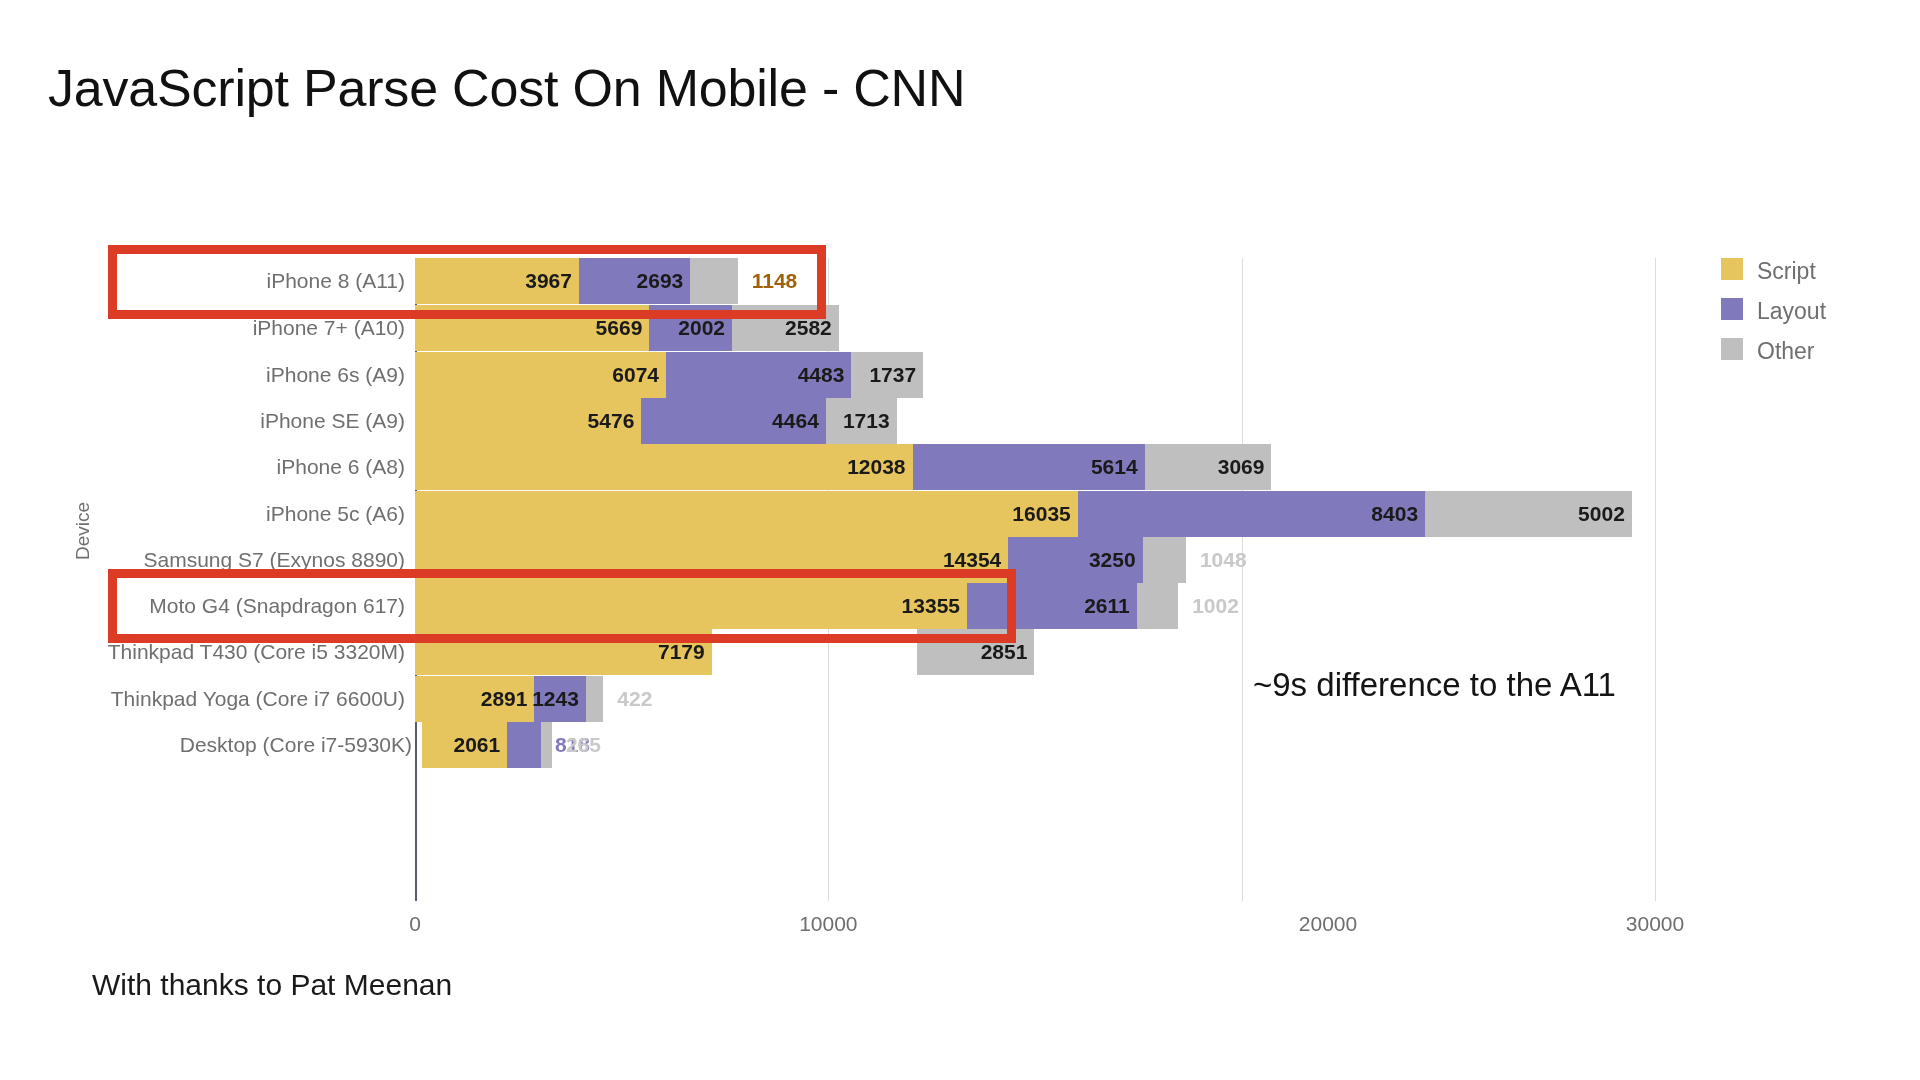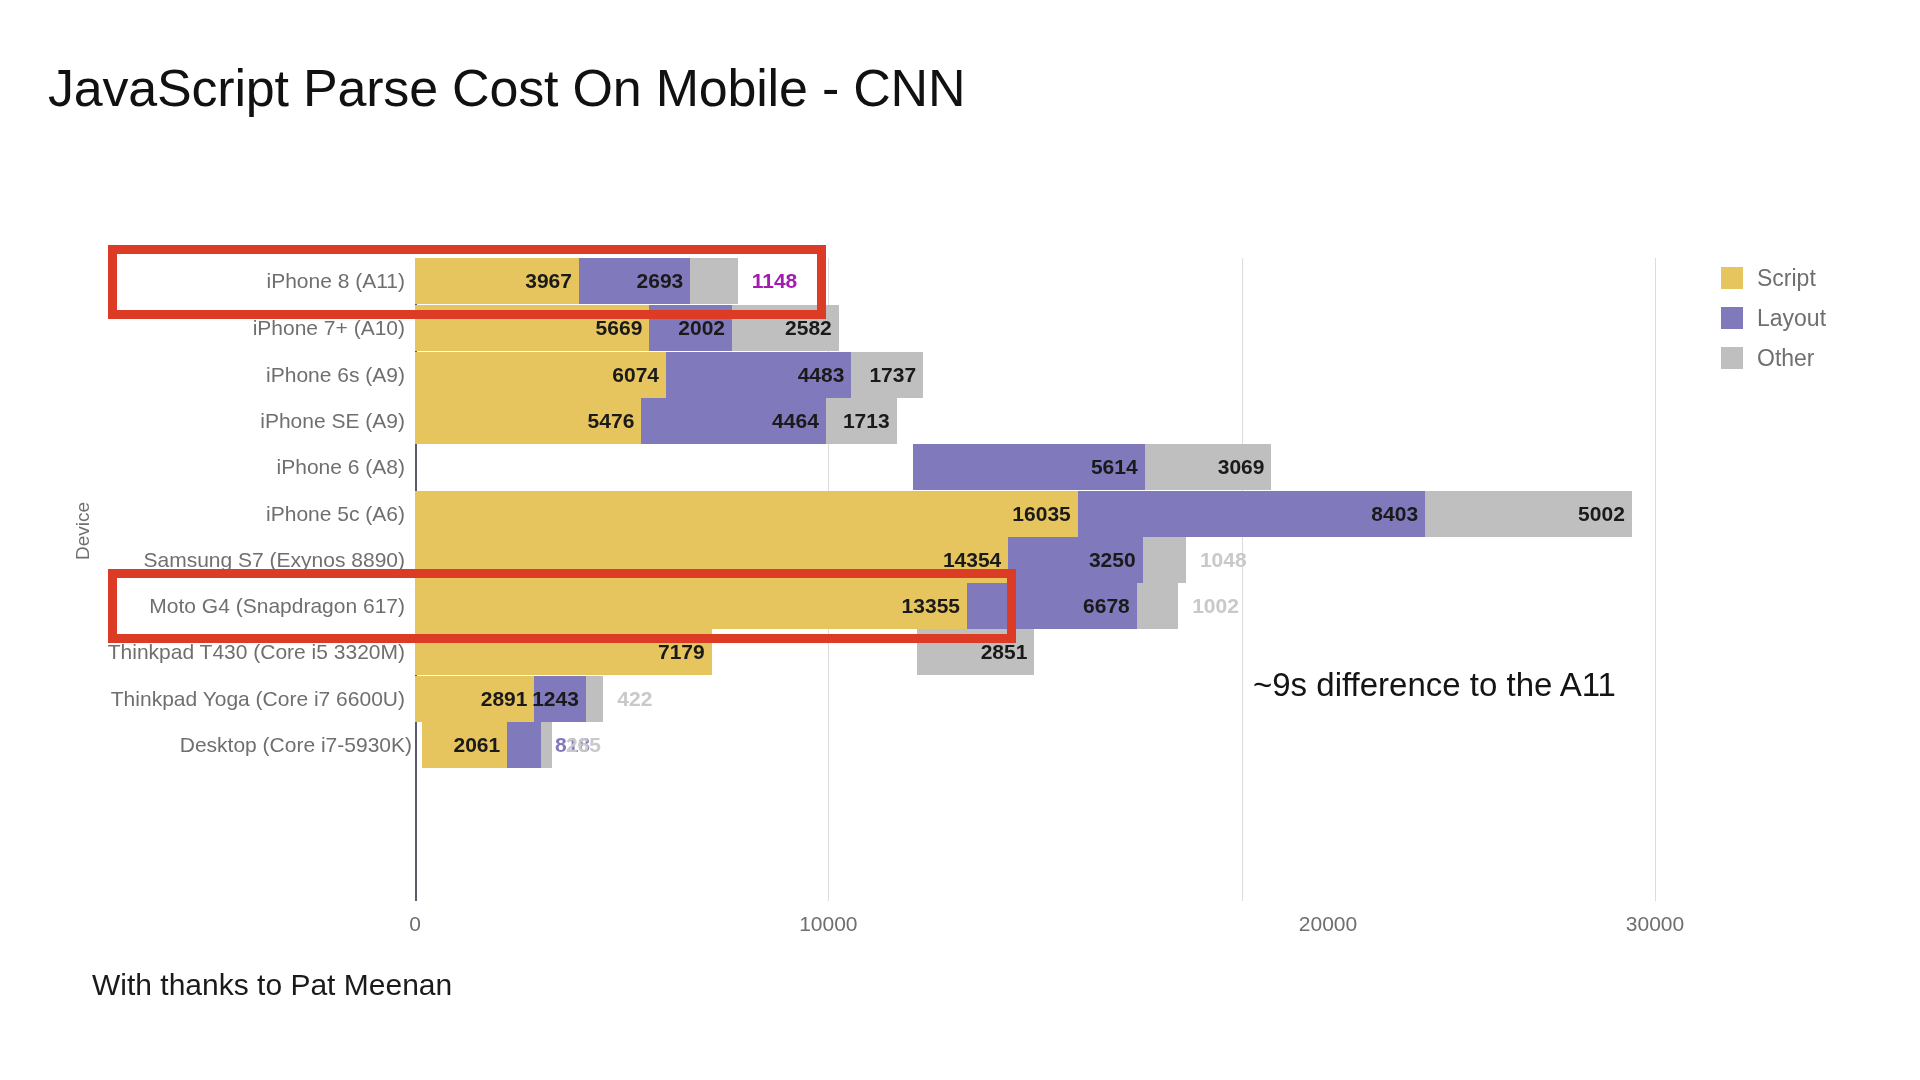--- a/index.html
+++ b/index.html
@@ -59,21 +59,21 @@
   #y-axis-title{
     position:absolute;left:72px;top:560px;
     font-size:19px;color:#6f6f6f;
     transform:rotate(-90deg);transform-origin:left top;
     white-space:nowrap;
   }
   
   #legend{
     position:absolute;left:1690px;top:258px;
   }
-  .legend-item{display:flex;align-items:center;height:40px;padding-left:31px;}
+  .legend-item{display:flex;align-items:flex-start;height:40px;padding-left:31px;}
   .legend-swatch{width:22px;height:22px;margin-right:14px;flex:0 0 auto;}
   .legend-text{font-size:23px;color:#6f6f6f;white-space:nowrap;}
   
   .highlight-box{
     position:absolute;border:9px solid #dc3c26;box-sizing:border-box;
     background:transparent;pointer-events:none;
   }
   #annotation{
     position:absolute;left:1253px;top:666px;
     font-size:33px;font-weight:300;color:#141414;white-space:nowrap;
@@ -105,21 +105,21 @@
     <div id="rows">
         <div class="row" style="top: 0; width: 1240px;">
           <div class="cat-label">iPhone 8 (A11)</div>
           <div class="seg" style="left: 0px; width: 163.969px; background: rgb(230, 196, 94);">
             <div class="seg-label">3967</div>
           </div>
           <div class="seg" style="left: 163.969px; width: 111.311px; background: rgb(128, 121, 188);">
             <div class="seg-label">2693</div>
           </div>
           <div class="seg" style="left: 275.28px; width: 47.4507px; background: rgb(191, 191, 191);"></div>
-          <div class="lbl-out" style="left: 336.731px; color: #a21caf;">1148</div>
+          <div class="lbl-out" style="left: 336.731px; color: #a16207;">1148</div>
         </div>
         <div class="row" style="top: 47.3px; width: 1240px;">
           <div class="cat-label">iPhone 7+ (A10)</div>
           <div class="seg" style="left: 0px; width: 234.319px; background: rgb(230, 196, 94);">
             <div class="seg-label">5669</div>
           </div>
           <div class="seg" style="left: 234.319px; width: 82.7493px; background: rgb(128, 121, 188);">
             <div class="seg-label">2002</div>
           </div>
           <div class="seg" style="left: 317.068px; width: 106.723px; background: rgb(191, 191, 191);">
@@ -145,20 +145,23 @@
           </div>
           <div class="seg" style="left: 226.341px; width: 184.512px; background: rgb(128, 121, 188);">
             <div class="seg-label">4464</div>
           </div>
           <div class="seg" style="left: 410.853px; width: 70.804px; background: rgb(191, 191, 191);">
             <div class="seg-label">1713</div>
           </div>
         </div>
         <div class="row" style="top: 186.2px; width: 1240px;">
           <div class="cat-label">iPhone 6 (A8)</div>
+          <div class="seg" style="left: 0px; width: 497.571px; background: rgb(230, 196, 94);">
+            <div class="seg-label">12038</div>
+          </div>
           <div class="seg" style="left: 497.571px; width: 232.045px; background: rgb(128, 121, 188);">
             <div class="seg-label">5614</div>
           </div>
           <div class="seg" style="left: 729.616px; width: 126.852px; background: rgb(191, 191, 191);">
             <div class="seg-label">3069</div>
           </div>
         </div>
         <div class="row" style="top: 232.5px; width: 1240px;">
           <div class="cat-label">iPhone 5c (A6)</div>
           <div class="seg" style="left: 0px; width: 662.78px; background: rgb(230, 196, 94);">
@@ -181,21 +184,21 @@
           </div>
           <div class="seg" style="left: 727.632px; width: 43.3173px; background: rgb(191, 191, 191);"></div>
           <div class="lbl-out" style="left: 784.949px; color: rgb(201, 201, 201);">1048</div>
         </div>
         <div class="row" style="top: 325.1px; width: 1240px;">
           <div class="cat-label">Moto G4 (Snapdragon 617)</div>
           <div class="seg" style="left: 0px; width: 552.007px; background: rgb(230, 196, 94);">
             <div class="seg-label">13355</div>
           </div>
           <div class="seg" style="left: 552.007px; width: 169.756px; background: rgb(128, 121, 188);">
-            <div class="seg-label">6678</div>
+            <div class="seg-label">2611</div>
           </div>
           <div class="seg" style="left: 721.763px; width: 41.416px; background: rgb(191, 191, 191);"></div>
           <div class="lbl-out" style="left: 777.179px; color: rgb(201, 201, 201);">1002</div>
         </div>
         <div class="row" style="top: 371.4px; width: 1240px;">
           <div class="cat-label">Thinkpad T430 (Core i5 3320M)</div>
           <div class="seg" style="left: 0px; width: 296.732px; background: rgb(230, 196, 94);">
             <div class="seg-label">7179</div>
           </div>
           <div class="seg" style="left: 501.539px; width: 117.841px; background: rgb(191, 191, 191);">

